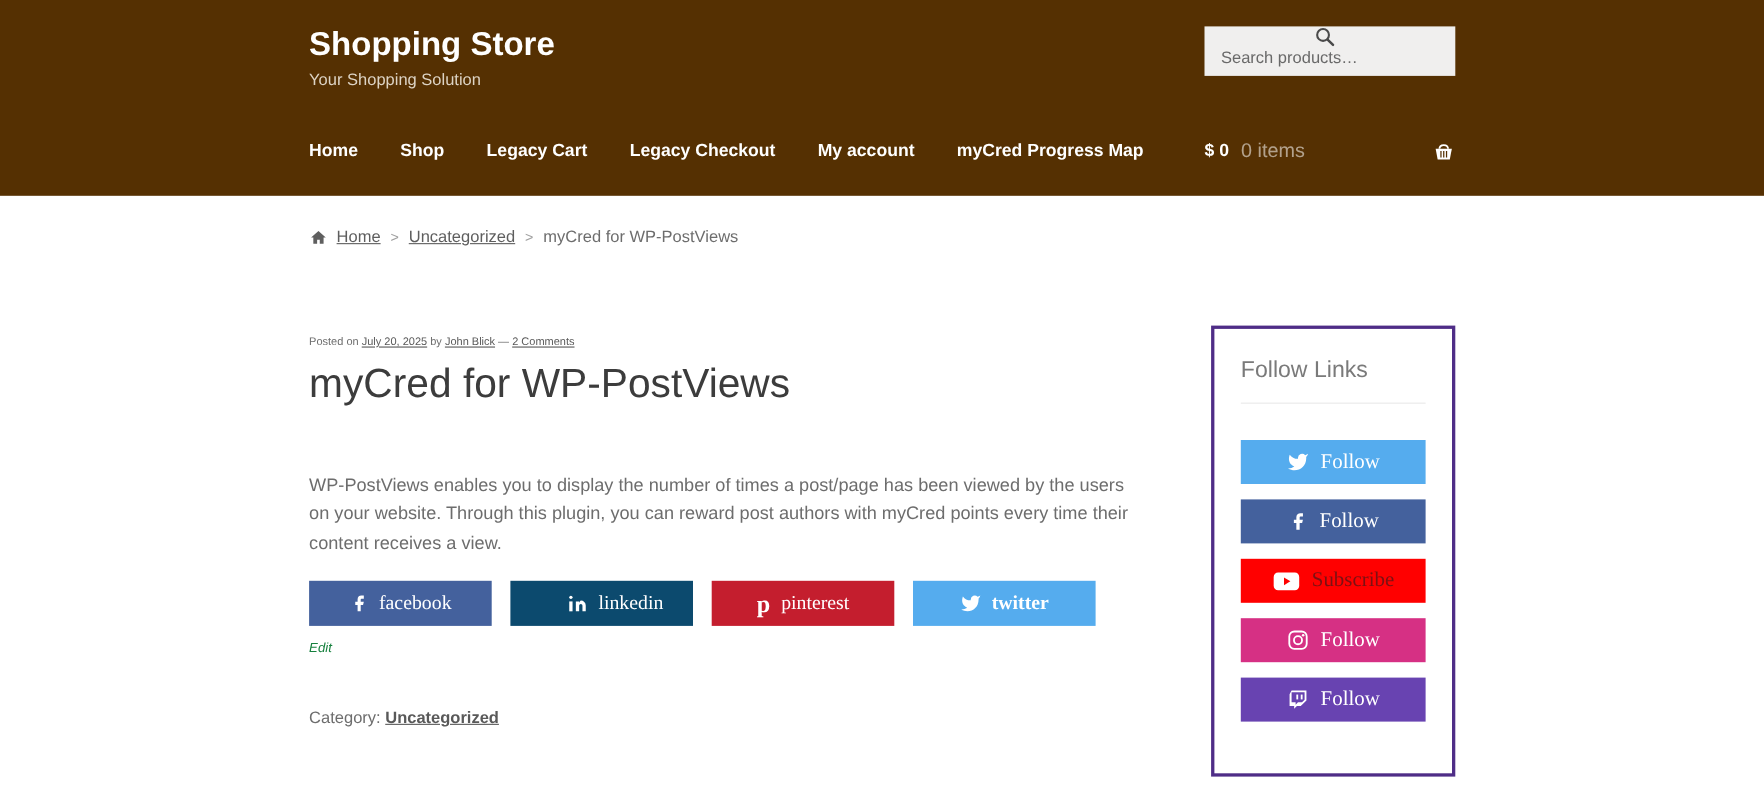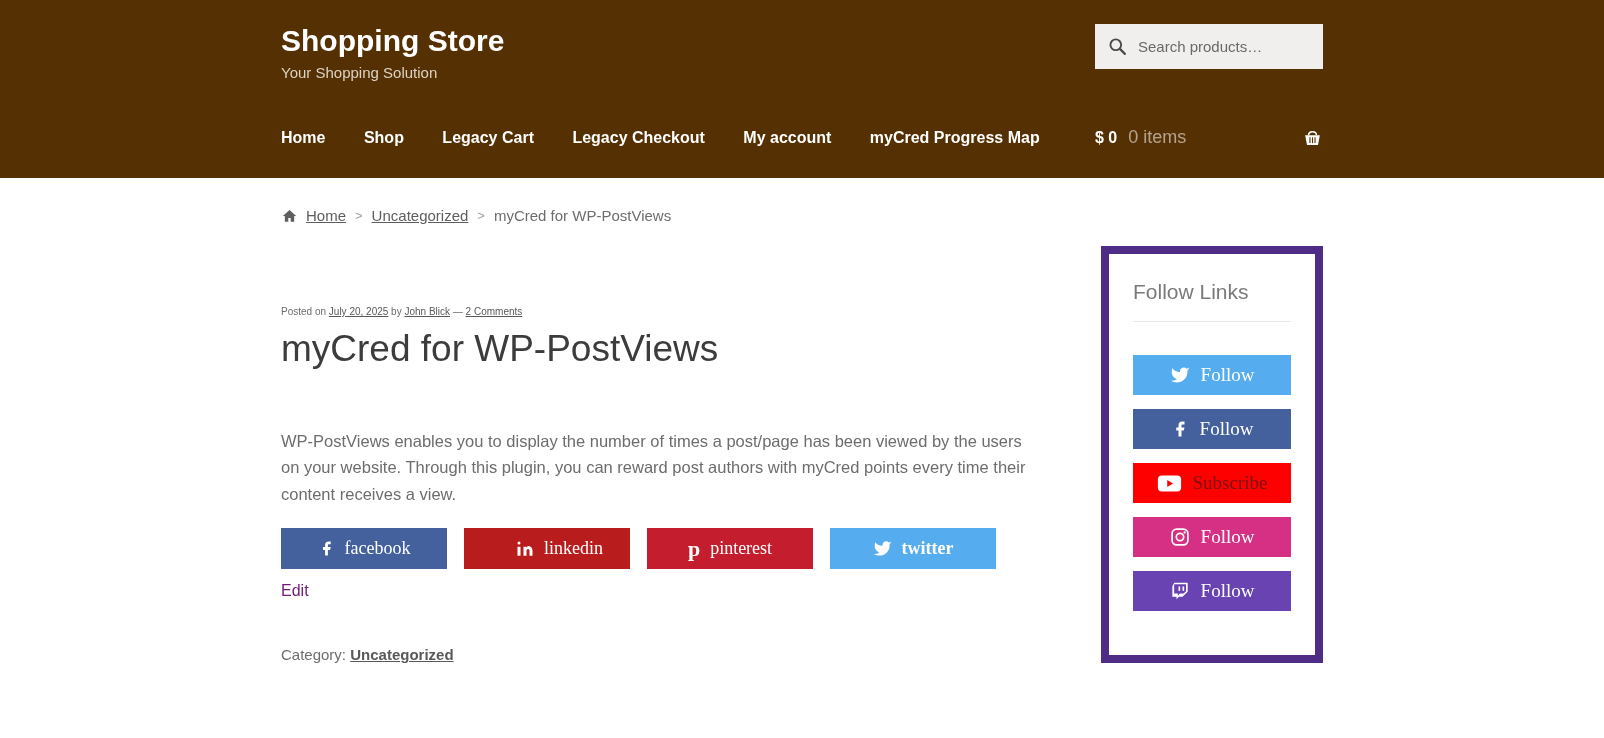--- a/index.html
+++ b/index.html
@@ -14,21 +14,21 @@
   
   .site-header {
     height:178px; padding:24px 0 30px;
     display:flex; flex-direction:column; justify-content:space-between;
   }
   .header-top { display:flex; justify-content:space-between; align-items:flex-start; }
   .site-title { font-size:30px; font-weight:700; color:#ffffff; line-height:1.1; cursor:pointer;text-align:right; }
   .site-tagline { font-size:15px; color:#ddd3c4; margin-top:7px; }
   .search-box {
     width:228px; height:45px; background:#f0efee; display:flex; align-items:center;
-    padding:0 13px; margin-top:0;
+    padding:0 13px; margin-top:0;flex-direction:column;
   }
   .search-box svg { flex:0 0 auto; margin-right:9px; }
   .search-box input {
     border:0; background:transparent; outline:none; width:100%;
     font-size:15px; color:#555; font-family:inherit;
   }
   .search-box input::placeholder { color:#696969; opacity:1; }
 
   .header-nav { display:flex; align-items:center; }
   .primary-nav a {
@@ -65,28 +65,28 @@
     width:166px; height:41px; margin-right:17px; display:flex; align-items:center;
     justify-content:center; color:#fff; cursor:pointer;
     font-family:"Liberation Serif","DejaVu Serif",serif; font-size:18px;
   }
   .share-btn .ic { display:flex; align-items:center; margin-right:10px; }
   .letter-icon {
     font-family:"Liberation Serif","DejaVu Serif",serif; font-weight:700;
     font-size:22px; line-height:1; margin-right:10px;
   }
 
-  .edit-link { display:inline-block; margin-top:13px; font-size:16px; color:#701a75; text-decoration:none; cursor:pointer; }
+  .edit-link { display:inline-block; margin-top:13px; font-size:12px; color:#15803d; text-decoration:none; cursor:pointer;font-style:italic; }
   .category-line { margin-top:46px; font-size:15px; color:#6d6d6d; }
   .category-line a { color:#595959; text-decoration:underline; font-weight:700; }
 
   
   .follow-widget {
-    width:222px; min-height:410px; margin-top:22px; background:#fff;
-    border:8px solid #f9a8d4; padding:26px 24px 30px;
+    width:222px; min-height:410px; margin-top:72px; background:#fff;
+    border:3px solid #f9a8d4; padding:26px 24px 30px;
   }
   .follow-title { font-size:21px; font-weight:300; color:#7a7a7a; margin:0; }
   .follow-rule { border:0; border-top:1px solid #e8e8e8; margin:17px 0 33px; }
   .follow-btn {
     width:100%; height:40px; margin-bottom:14px; display:flex; align-items:center;
     justify-content:center; cursor:pointer;
     font-family:"Liberation Serif","DejaVu Serif",serif; font-size:19px;
   }
   .follow-btn .ic { display:flex; align-items:center; margin-right:11px; }
 </style>
@@ -166,21 +166,21 @@
 
     <div class="share-row">
       <div class="share-btn" style="background-color: rgb(68, 97, 157);">
         <span class="ic">
           <svg width="17" height="17" viewBox="0 0 24 24">
             <path d="M18 2h-3a5 5 0 0 0-5 5v3H7v4h3v8h4v-8h3l1-4h-4V7a1 1 0 0 1 1-1h3z" fill="#ffffff"></path>
           </svg>
         </span>
         <span>facebook</span>
       </div>
-      <div class="share-btn" style="background-color: #b91c1c; padding-left: 25px;">
+      <div class="share-btn" style="background-color: #0c4a6e; padding-left: 25px;">
         <span class="ic">
           <svg width="18" height="18" viewBox="0 0 24 24" fill="#ffffff">
             <path d="M16 8a6 6 0 0 1 6 6v7h-4v-7a2 2 0 0 0-4 0v7h-4V9h4v1.5A6 6 0 0 1 16 8z"></path>
             <rect x="2" y="9" width="4" height="12"></rect>
             <circle cx="4" cy="4" r="2"></circle>
           </svg>
         </span>
         <span>linkedin</span>
       </div>
       <div class="share-btn" style="background-color: rgb(196, 30, 46);">

